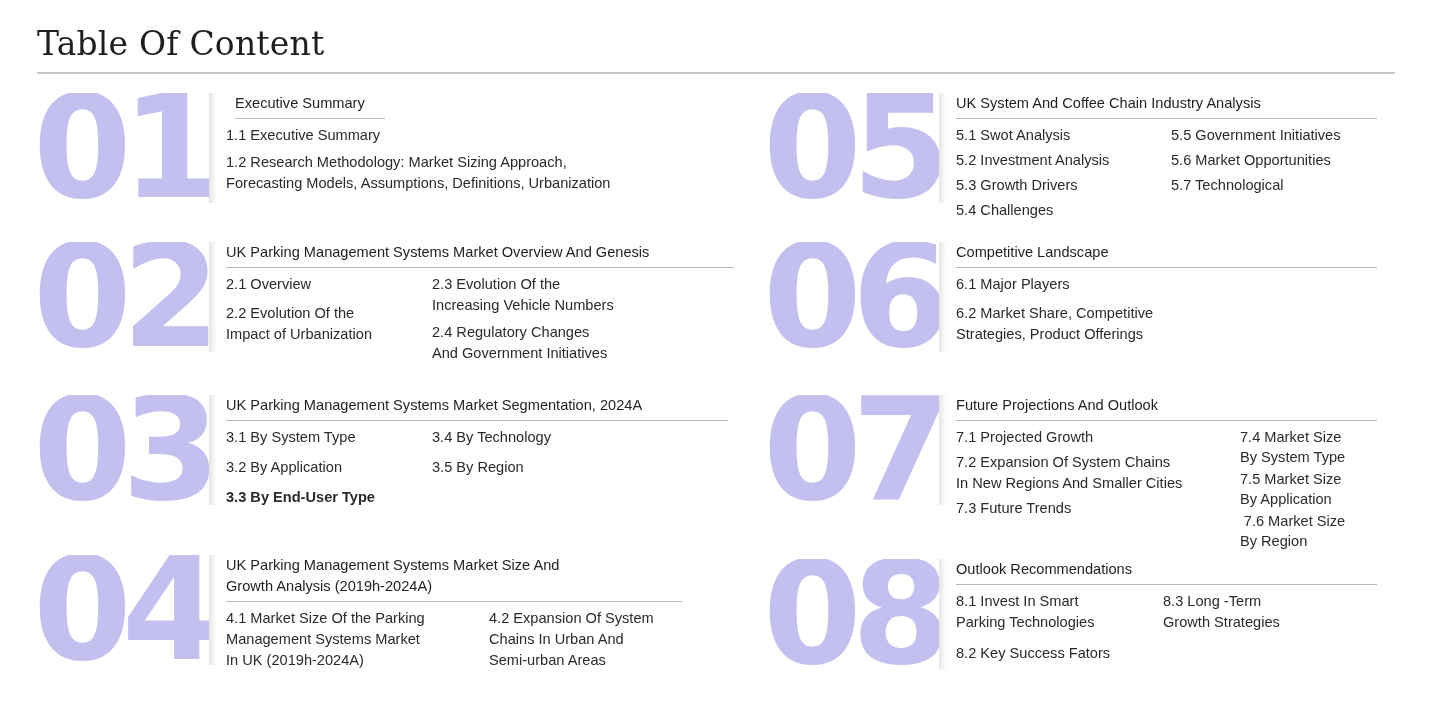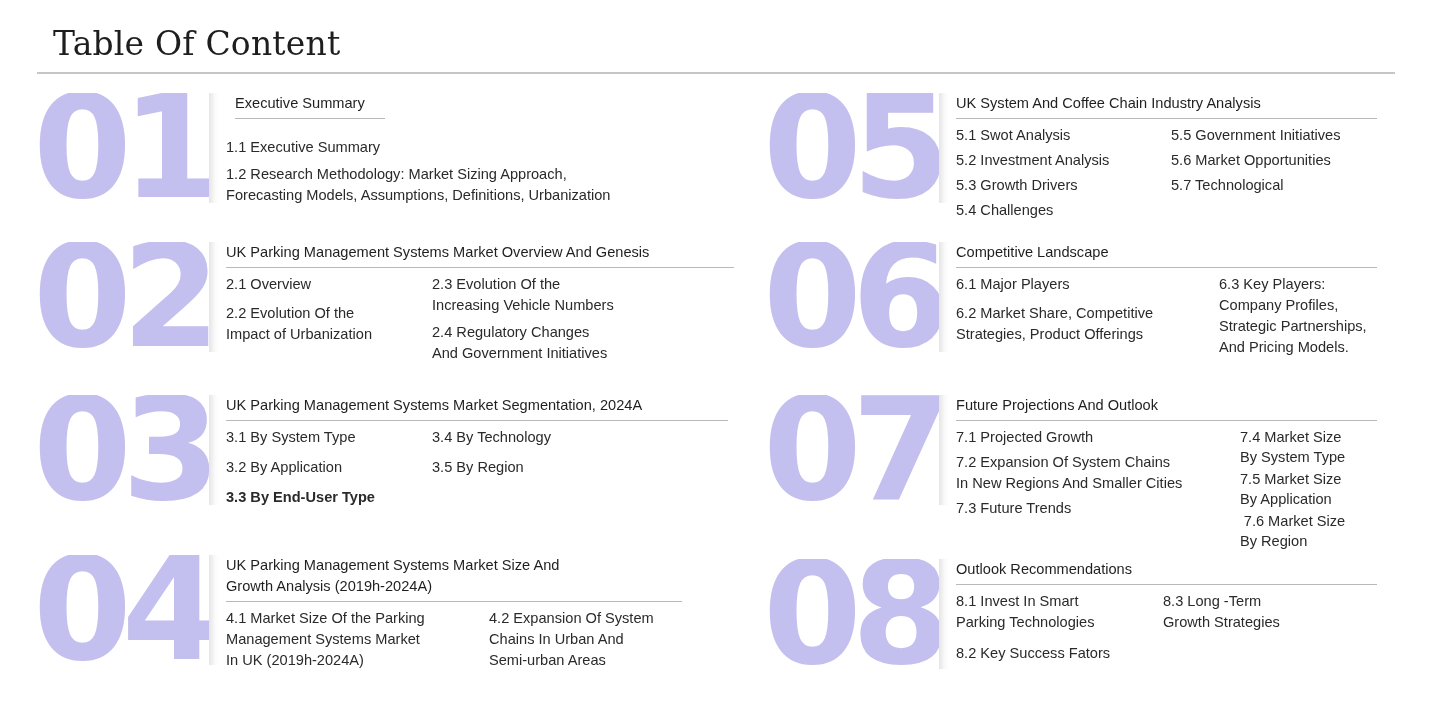--- a/index.html
+++ b/index.html
@@ -2,21 +2,21 @@
 <html><head>
   <meta charset="utf-8">
   <style>
     * { box-sizing: border-box; margin: 0; padding: 0; }
     html, body { width: 1432px; height: 701px; background: #ffffff; overflow: hidden; }
     body { position: relative; font-family: "DejaVu Sans", "Liberation Sans", sans-serif; color: #222; }
 
     .page-title {
       position: absolute; left: 37px; top: 24px;
       font-family: "DejaVu Serif", "Liberation Serif", serif;
-      font-size: 33px; font-weight: 400; color: #1e1e1e; letter-spacing: 0.2px; margin-left: 16px;
+      font-size: 33px; font-weight: 400; color: #1e1e1e; letter-spacing: 0.2px;
     }
     .title-rule {
       position: absolute; left: 37px; top: 72px; width: 1358px; height: 2px; background: #c6c6c6;
     }
 
     .section { position: absolute; }
     .numeral-wrap {
       position: absolute; left: 0; top: 0; height: 110px; overflow: hidden;
     }
     .numeral {
@@ -52,21 +52,21 @@
 
 <div class="section" style="left:37px; top:93px; width:680px; height:120px;">
   <div class="numeral-wrap" style="width:172px;">
     <span class="numeral">01</span>
   </div>
   <div class="numeral-edge" style="left:172px;"></div>
   <div class="content" style="left:198px; width:150px;">
     <div class="sec-title">Executive Summary</div>
     <div class="sec-rule"></div>
   </div>
-  <div class="content" style="left:189px; top:44px;">
+  <div class="content" style="left:189px; top:32px;">
     <div class="col">
       <div class="item">1.1 Executive Summary</div>
       <div class="item gap-m">1.2 Research Methodology: Market Sizing Approach,</div>
       <div class="item">Forecasting Models, Assumptions, Definitions, Urbanization</div>
     </div>
   </div>
 </div>
 
 <div class="section" style="left:37px; top:242px; width:700px; height:130px;">
   <div class="numeral-wrap" style="width:172px;">
@@ -168,26 +168,20 @@
   </div>
   <div class="numeral-edge" style="left:172px;"></div>
   <div class="content" style="left:189px; width:421px;">
     <div class="sec-title">Competitive Landscape</div>
     <div class="sec-rule"></div>
     <div class="cols">
       <div class="col" style="width:263px;">
         <div class="item">6.1 Major Players</div>
         <div class="item" style="margin-top:8px;">6.2 Market Share, Competitive</div>
         <div class="item">Strategies, Product Offerings</div>
-      </div>
-      <div class="col">
-        <div class="item">6.3 Key Players:</div>
-        <div class="item">Company Profiles,</div>
-        <div class="item">Strategic Partnerships,</div>
-        <div class="item">And Pricing Models.</div>
       </div>
     </div>
   </div>
 </div>
 
 <div class="section" style="left:767px; top:395px; width:640px; height:160px;">
   <div class="numeral-wrap" style="width:172px;">
     <span class="numeral">07</span>
   </div>
   <div class="numeral-edge" style="left:172px;"></div>

